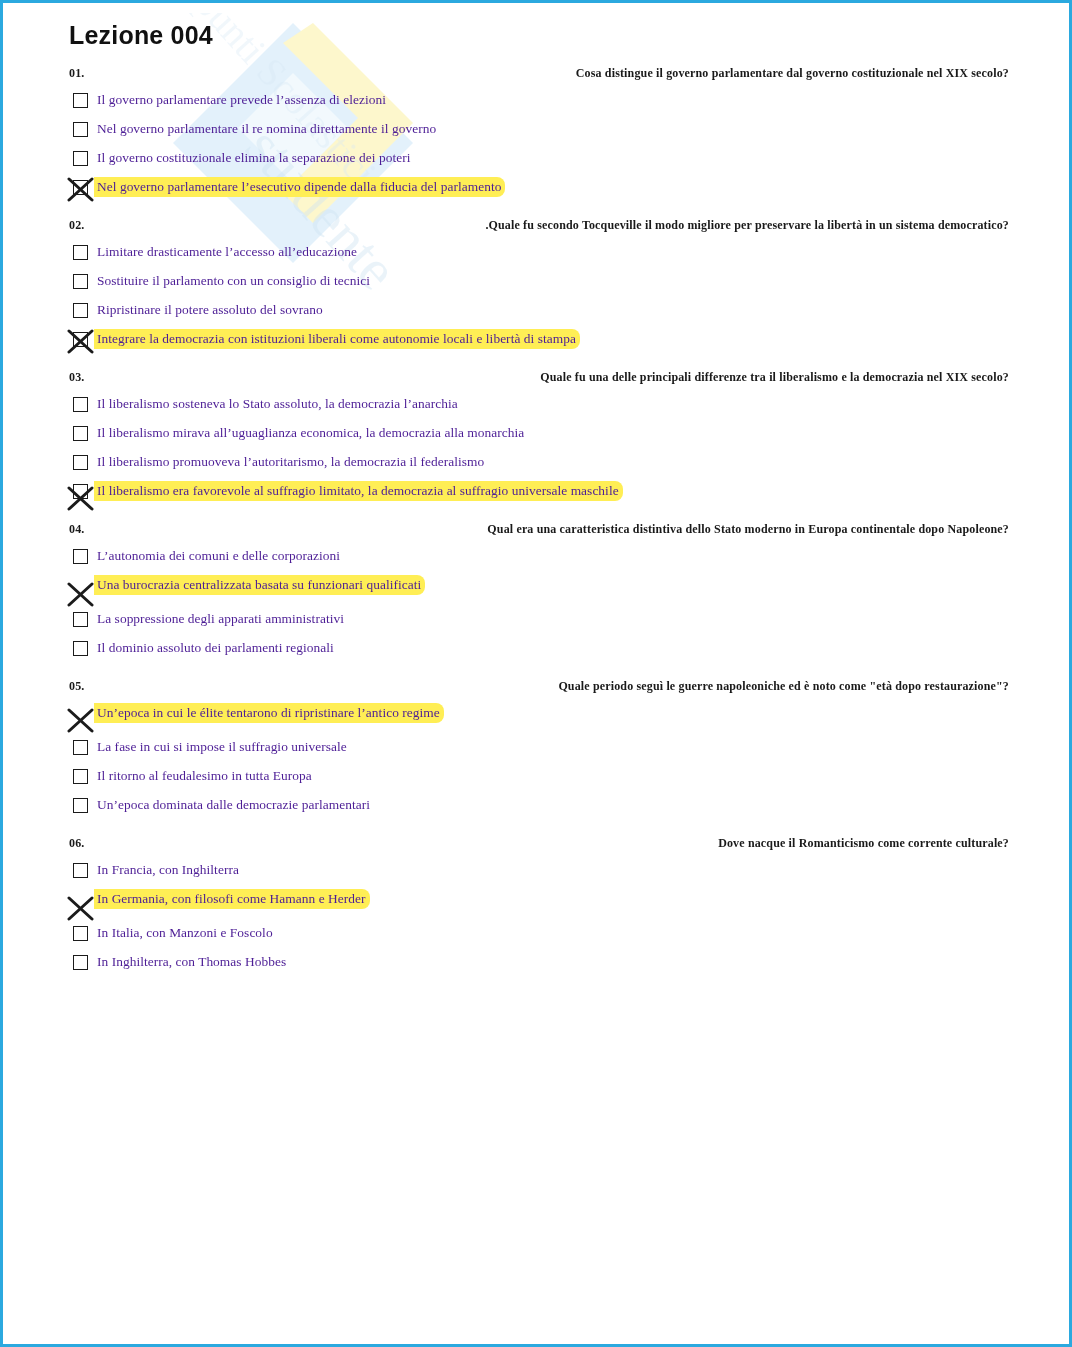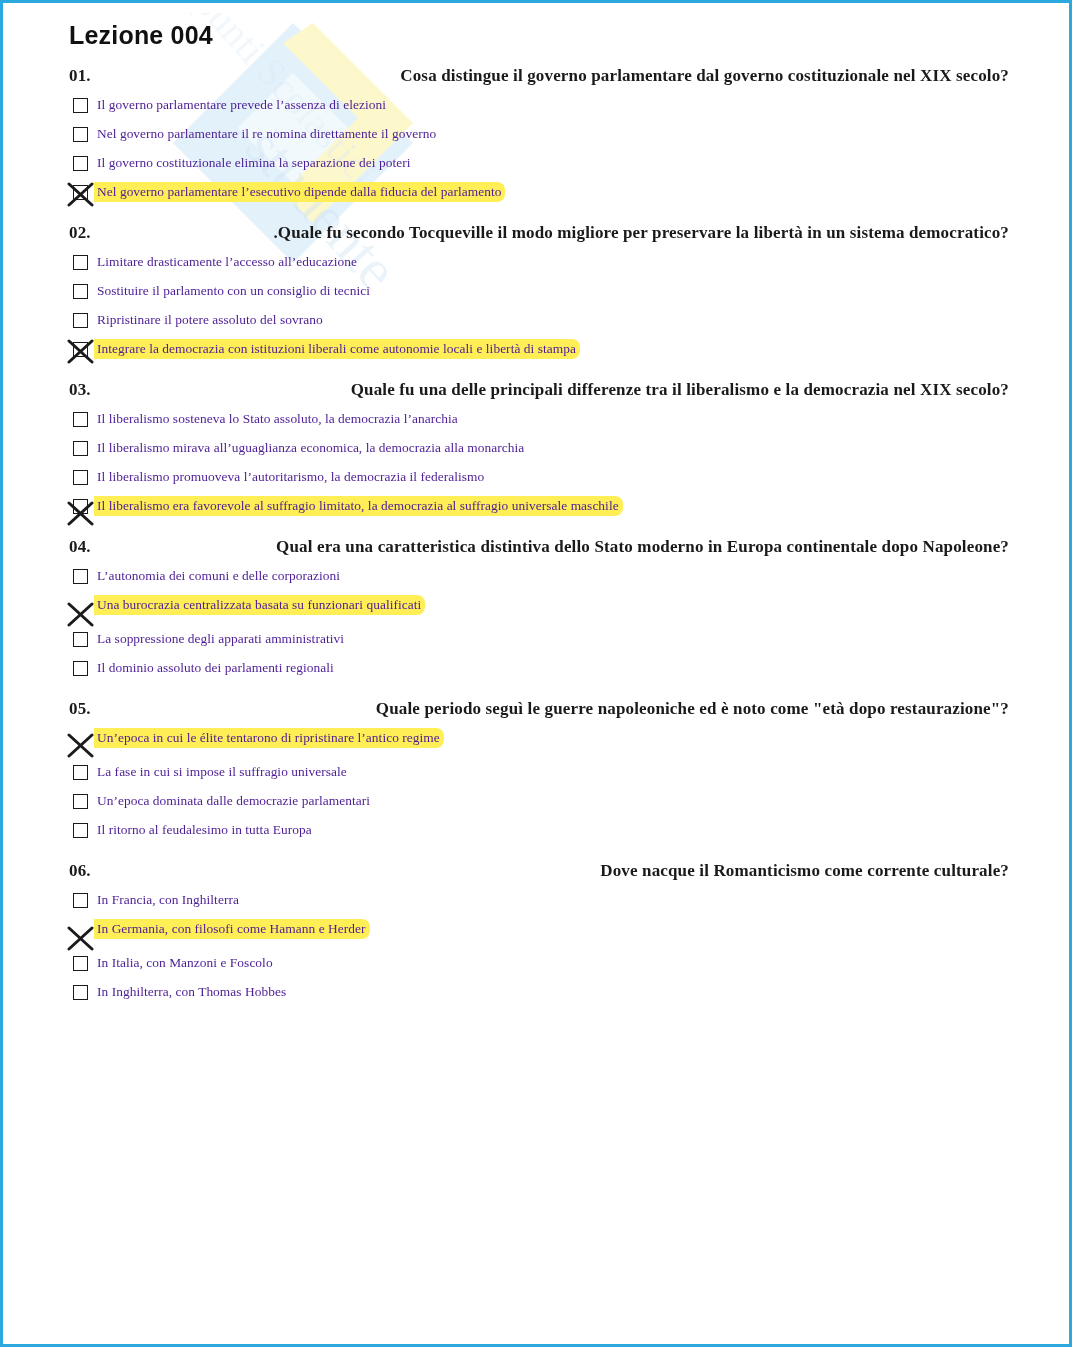--- a/index.html
+++ b/index.html
@@ -59,21 +59,21 @@
     margin: 0 0 16px 0;
   }
 
   .question-block { margin-bottom: 18px; }
 
   .q-head {
     display: flex;
     align-items: baseline;
     font-family: "Liberation Serif", serif;
     font-weight: bold;
-    font-size: 17px;
+    font-size: 12px;
     color: #1a1a1a;
     margin: 0 0 6px 0;
     letter-spacing: 0.15px;
   }
   .q-num {
     width: 34px;
     flex: 0 0 34px;
     font-weight: bold;
   }
   .q-text { flex: 1 1 auto; text-align: right; }
@@ -361,28 +361,28 @@
           <span class="cb-wrap">
             <span class="checkbox"></span>
           </span>
           <span class="opt-text">La fase in cui si impose il suffragio universale</span>
         </div>
 
         <div class="option">
           <span class="cb-wrap">
             <span class="checkbox"></span>
           </span>
+          <span class="opt-text">Il ritorno al feudalesimo in tutta Europa</span>
+        </div>
+
+        <div class="option">
+          <span class="cb-wrap">
+            <span class="checkbox"></span>
+          </span>
           <span class="opt-text">Un’epoca dominata dalle democrazie parlamentari</span>
-        </div>
-
-        <div class="option">
-          <span class="cb-wrap">
-            <span class="checkbox"></span>
-          </span>
-          <span class="opt-text">Il ritorno al feudalesimo in tutta Europa</span>
         </div>
 
       </div>
     </div>
 
     <div class="question-block">
       <div class="q-head">
         <span class="q-num">06.</span>
         <span class="q-text">Dove nacque il Romanticismo come corrente culturale?</span>
       </div>

